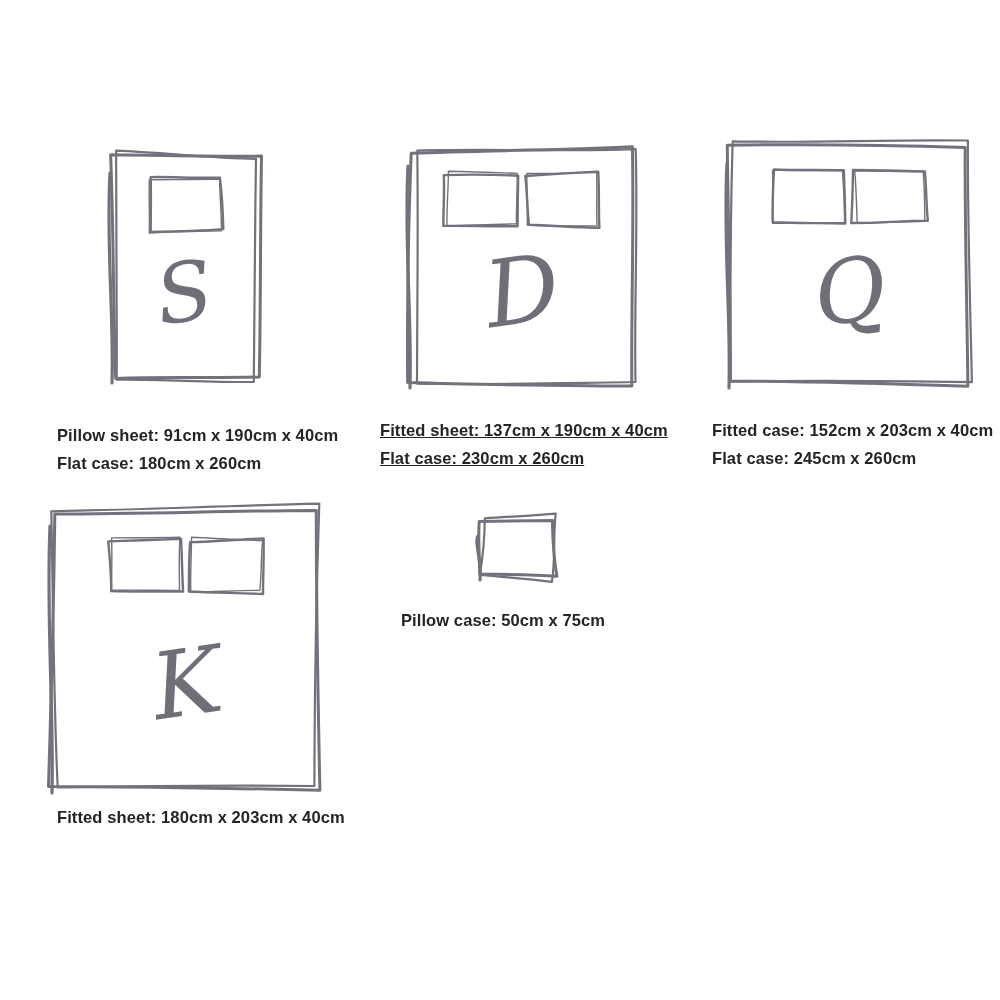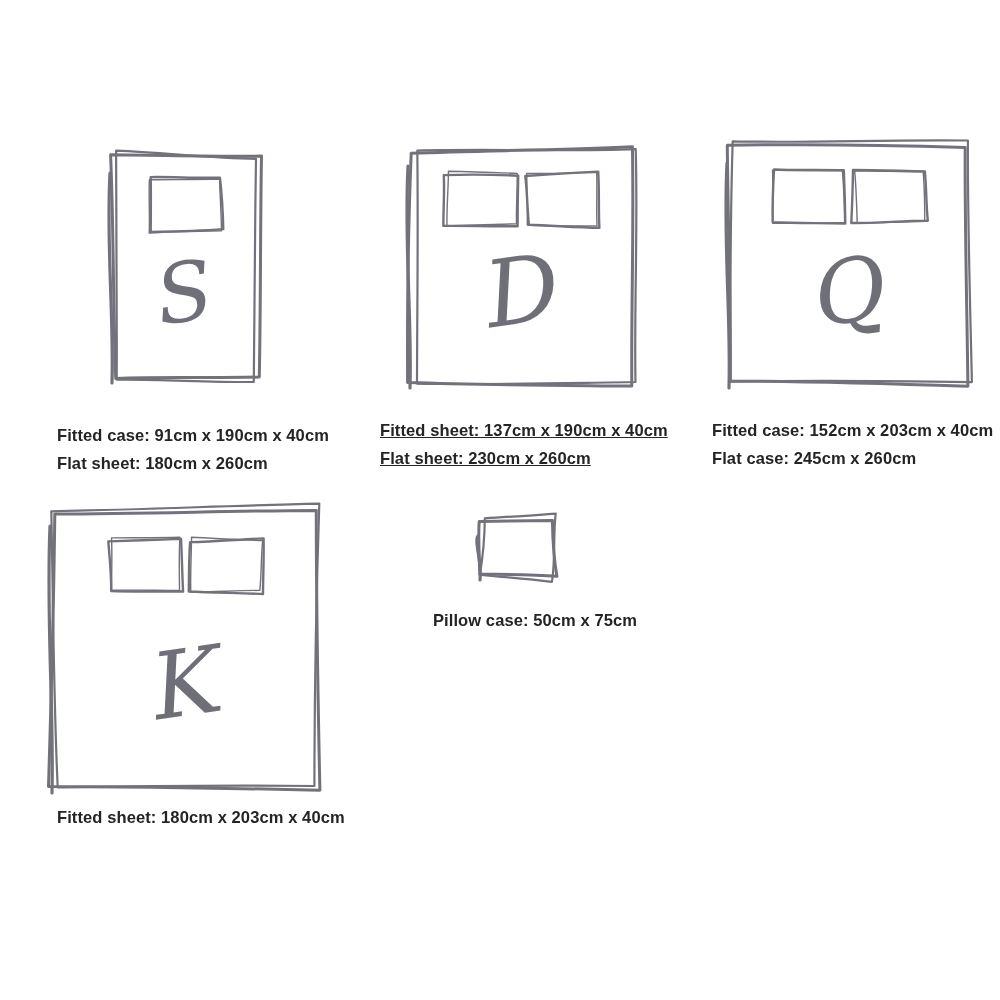--- a/index.html
+++ b/index.html
@@ -36,21 +36,21 @@
     font-weight:700;
     line-height:28px;
     letter-spacing:0.1px;
   }
   .caption p{margin:0;}
   .cap-single{left:57px;top:421px;}
   .cap-double{left:380px;top:416px;text-decoration:underline;}
   .cap-queen{left:712px;top:416px;}
   .cap-king{left:57px;top:803px;text-align:right;}
   .cap-pillow{
-    left:405px;top:606px;
+    left:373px;top:606px;
     width:260px;
     text-align:center;
   }
 </style>
 </head>
 <body>
 
 <div class="stage">
 
   <div class="bed bed-single">
@@ -105,27 +105,27 @@
 
   <div class="pillowcase">
     <svg class="sketch" width="90" height="72" viewBox="0 0 90 72">
         <path d="M6 24 C 2 29 10 50 8 68" stroke-width="3.2"></path>
         <path d="M12.8 6.4 C37.8 4.4 59.5 3.9 83.7 1.7 C81.0 22.7 83.6 49.6 79.9 69.9 C53.6 66.4 30.0 65.1 7.8 63.0 C11.3 42.1 12.7 23.8 12.8 6.4 Z" stroke-width="2.2"></path>
         <path d="M7.2 9.5 C30.2 9.3 55.2 8.9 80.4 8.5 C80.7 26.7 81.8 47.2 84.9 64.3 C61.0 62.7 35.2 62.4 7.8 62.1 C7.5 45.8 6.0 25.5 7.2 9.5 Z" stroke-width="3"></path>
       </svg>
   </div>
 
   <div class="caption cap-single">
-    <p>Fitted case: 91cm x 190cm x 40cm</p>
-    <p>Flat sheet: 180cm x 260cm</p>
+    <p>Pillow sheet: 91cm x 190cm x 40cm</p>
+    <p>Flat case: 180cm x 260cm</p>
   </div>
 
   <div class="caption cap-double">
     <p>Fitted sheet: 137cm x 190cm x 40cm</p>
-    <p>Flat sheet: 230cm x 260cm</p>
+    <p>Flat case: 230cm x 260cm</p>
   </div>
 
   <div class="caption cap-queen">
     <p>Fitted case: 152cm x 203cm x 40cm</p>
     <p>Flat case: 245cm x 260cm</p>
   </div>
 
   <div class="caption cap-king">
     <p>Fitted sheet: 180cm x 203cm x 40cm</p>
   </div>

